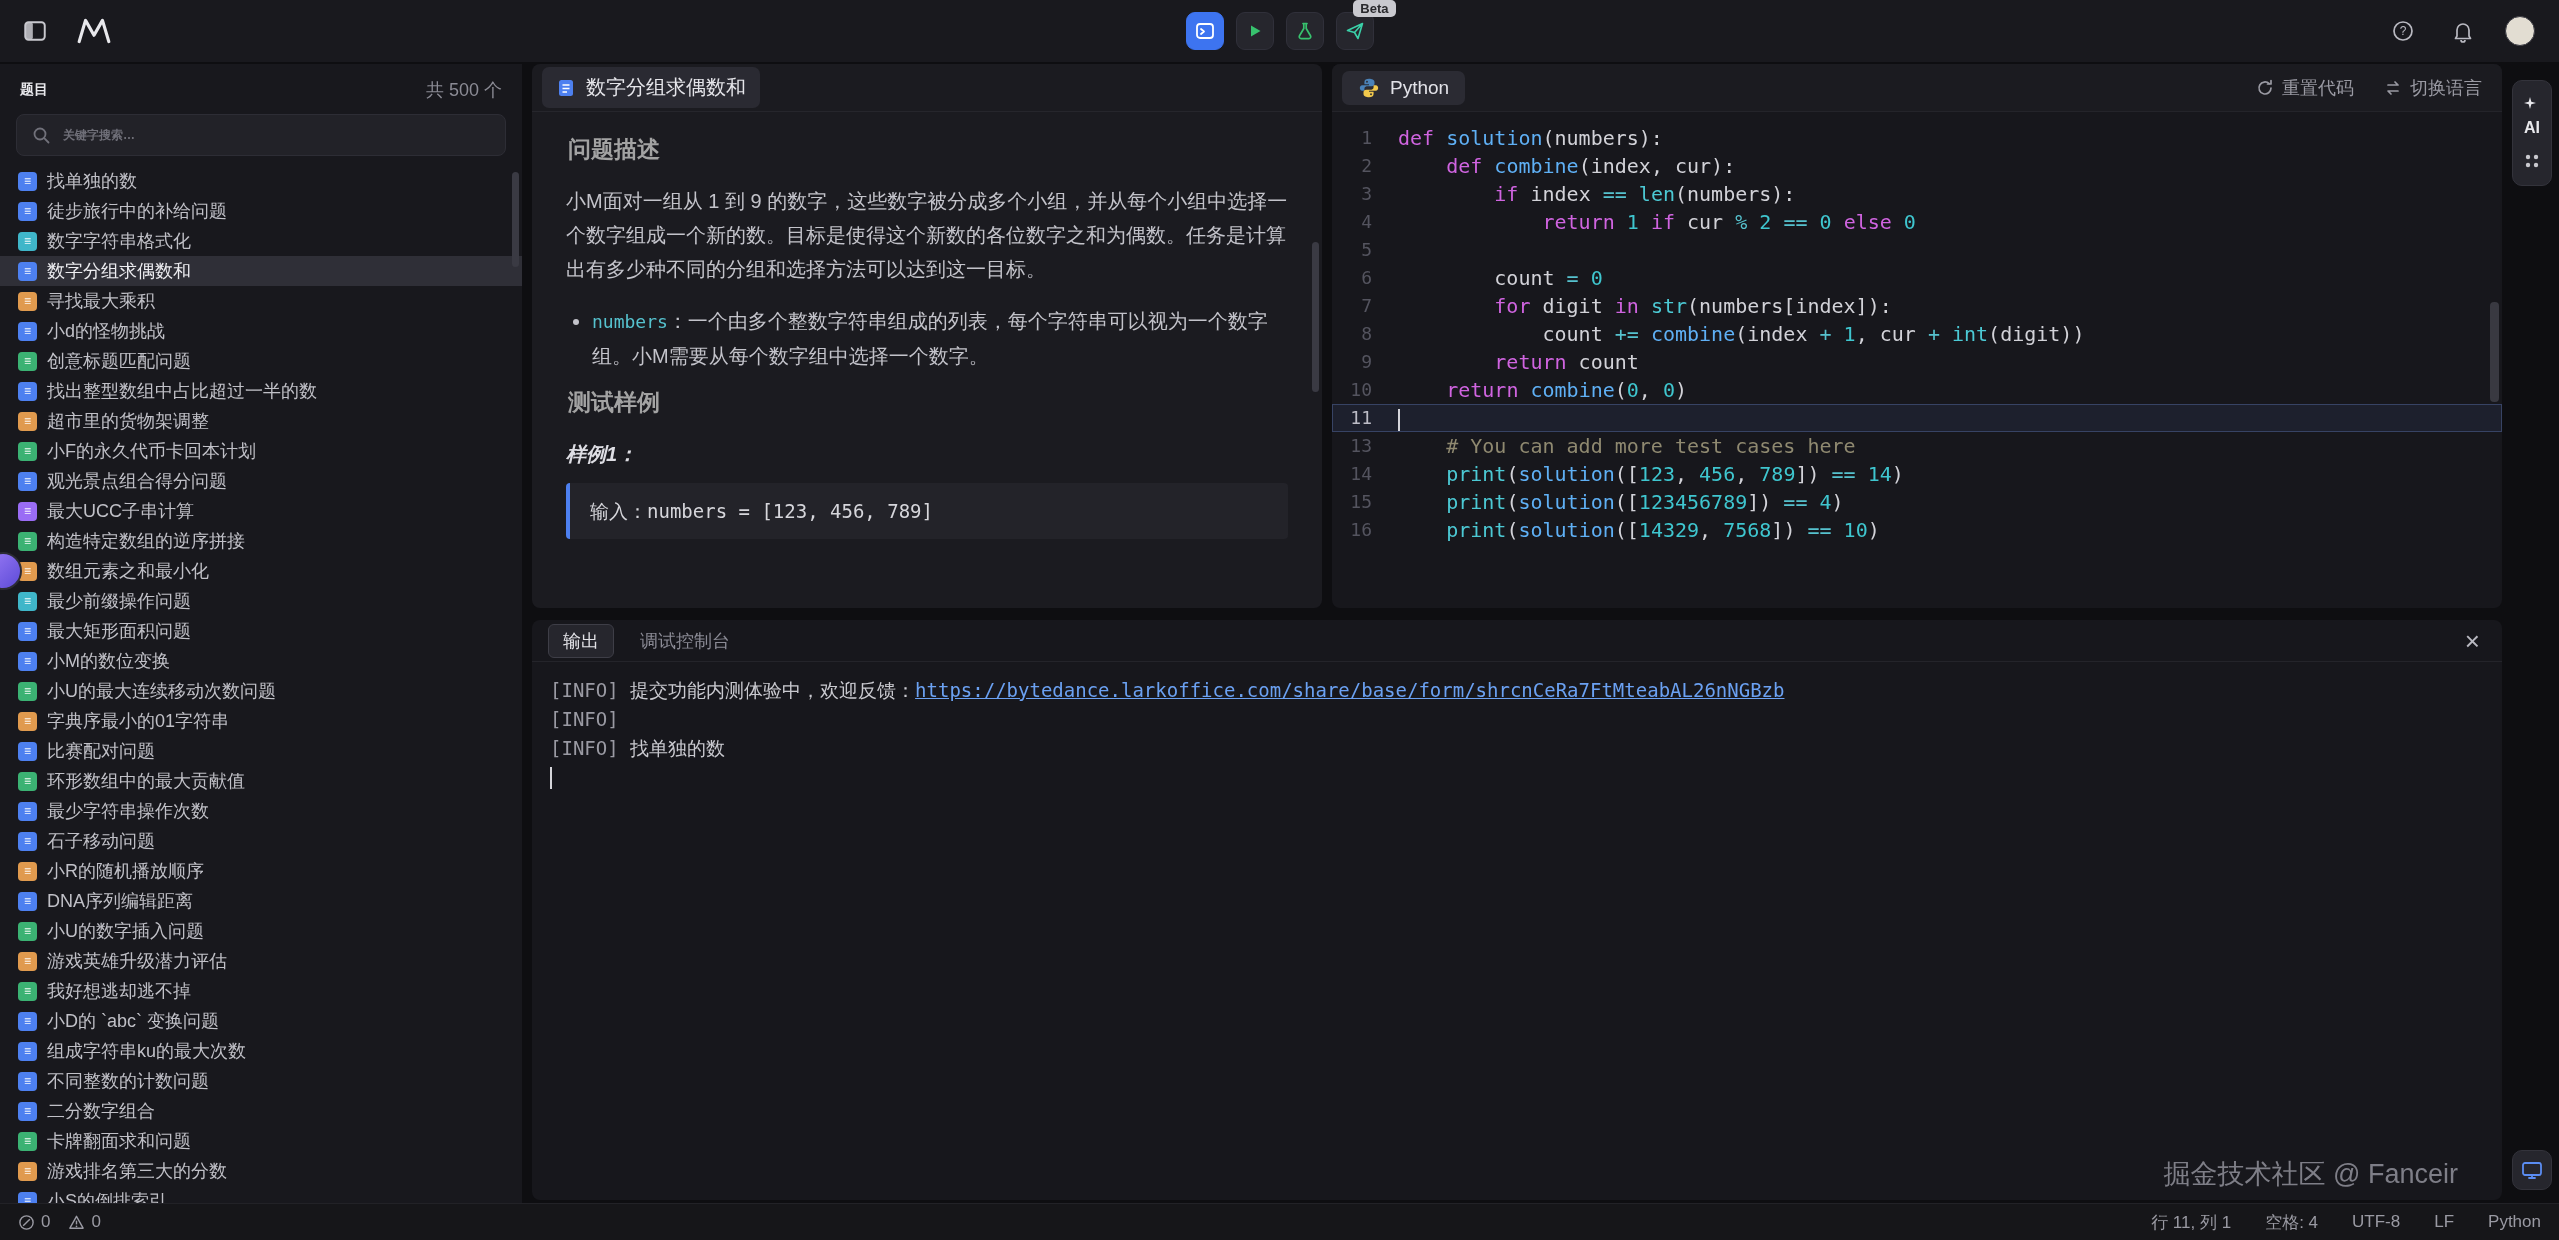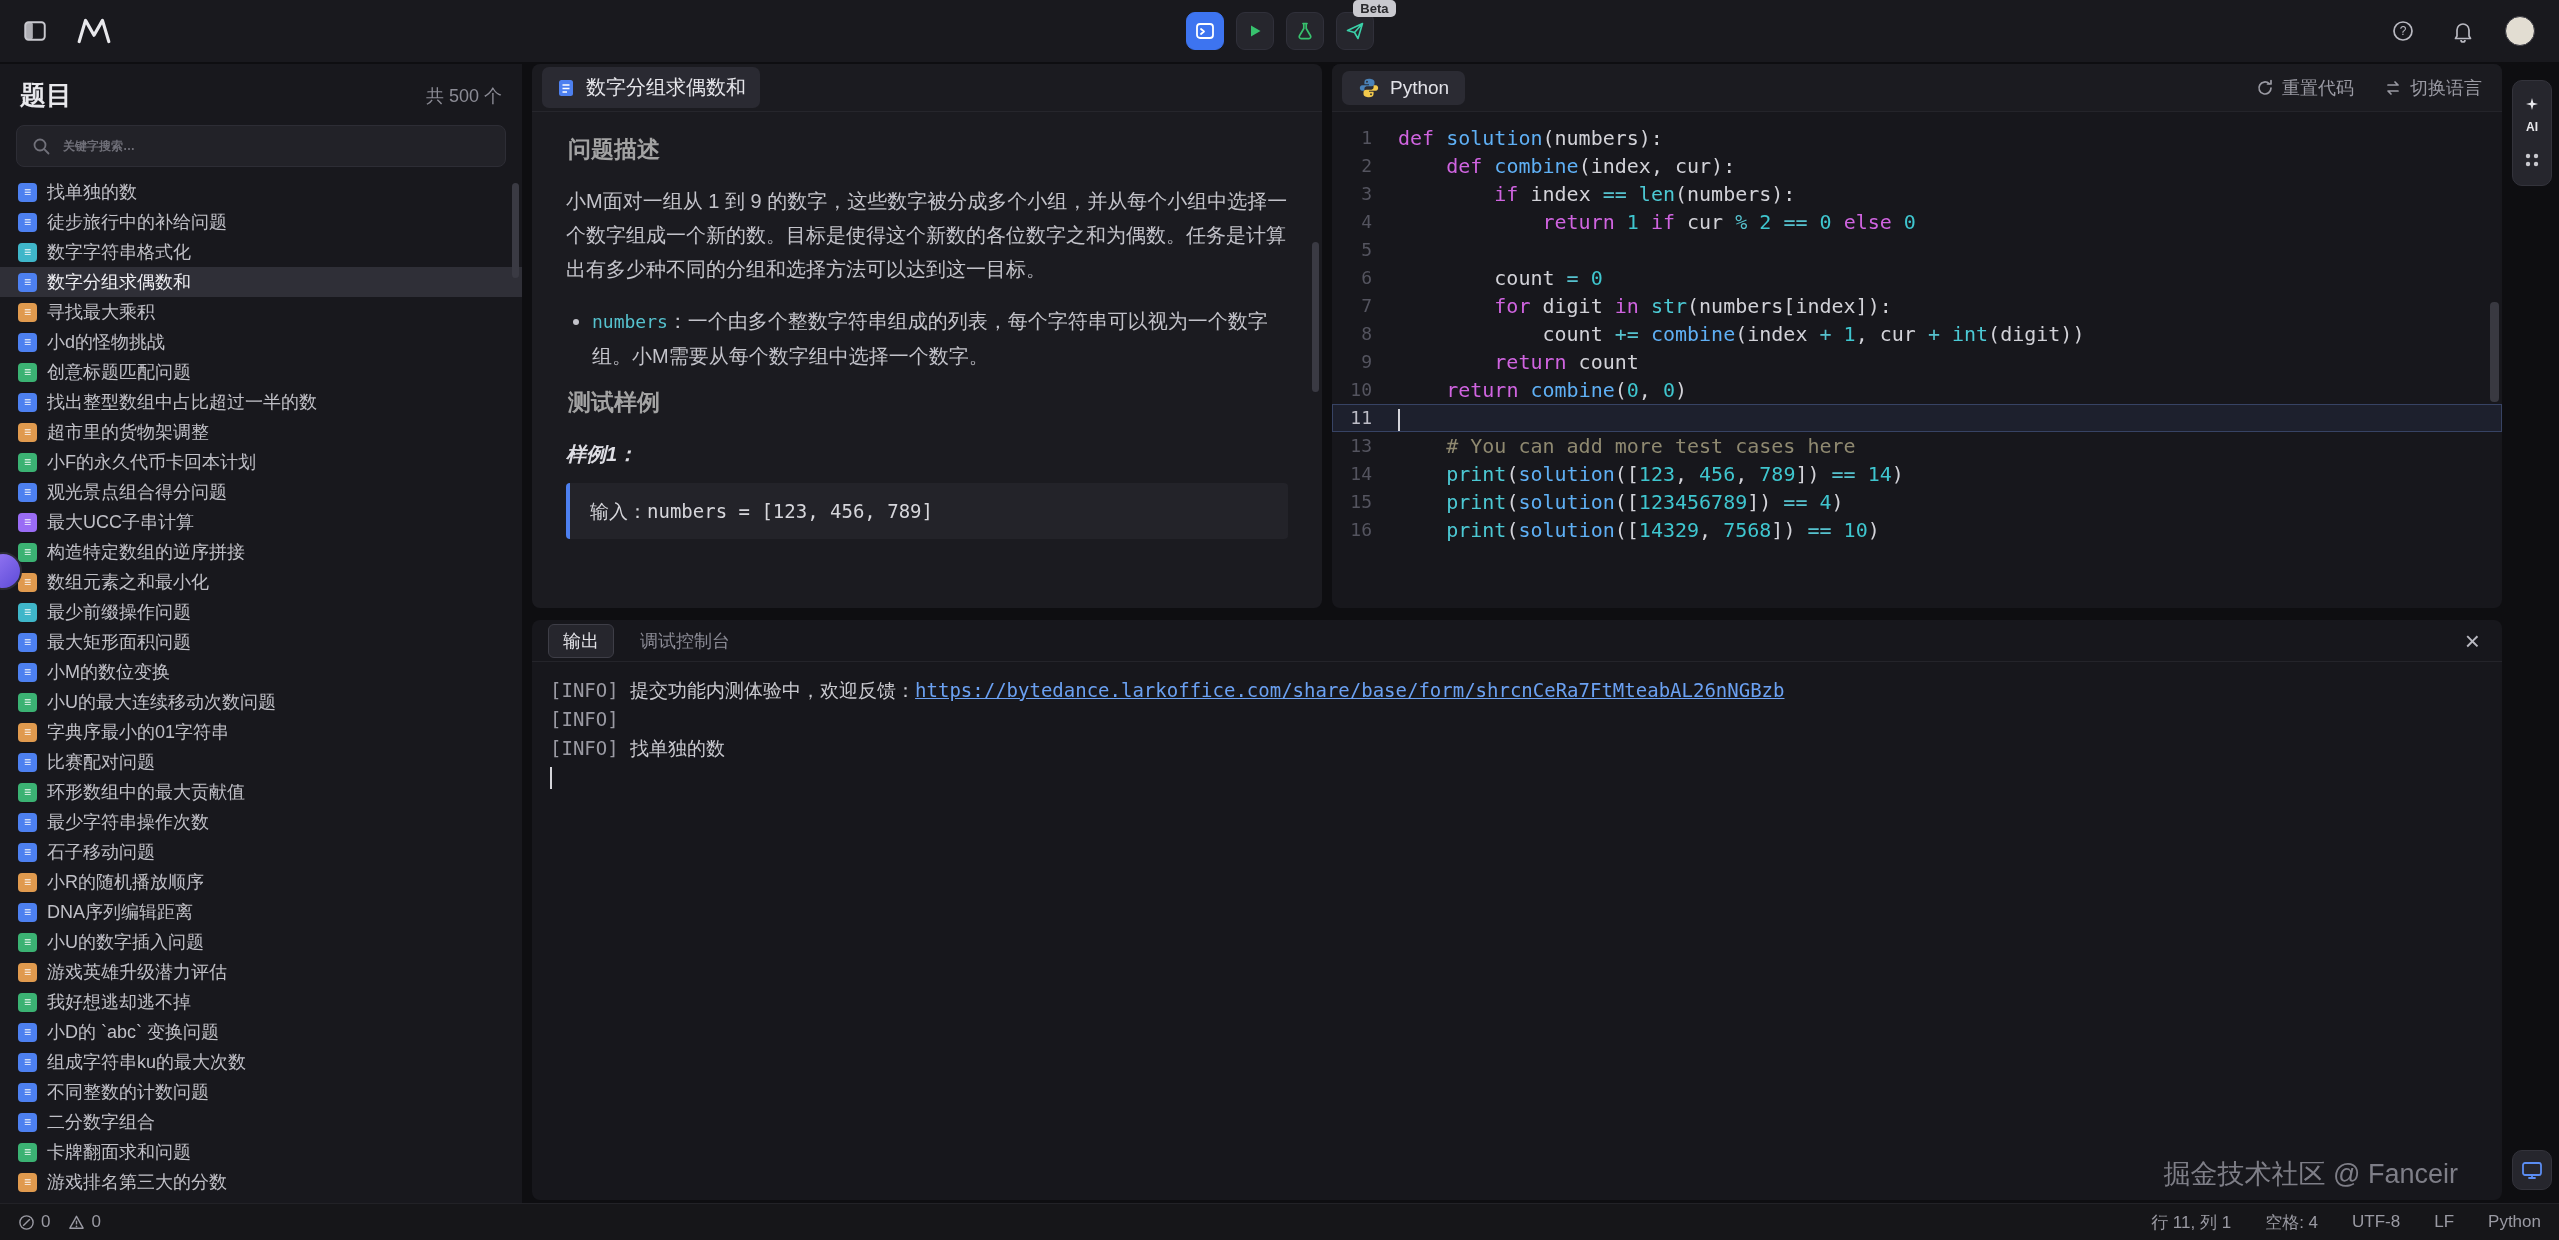--- a/index.html
+++ b/index.html
@@ -23,21 +23,21 @@
   .submit-wrap { position:relative; }
   .beta { position:absolute; top:-12px; right:-22px; background:#c9c9cf; color:#2a2a2e; font-size:13px;
     padding:1px 7px; border-radius:5px; font-weight:bold; }
   .tb-right { display:flex; align-items:center; gap:24px; padding-right:8px; }
   .avatar { width:30px; height:30px; border-radius:50%; background:#e2ddd2; border:1px solid #3a3a42; cursor:pointer; }
 
   
   .sidebar { position:absolute; left:0; top:64px; width:522px; height:1139px; background:#18181d;
     display:flex; flex-direction:column; overflow:hidden; }
   .sb-head { display:flex; justify-content:space-between; align-items:center; padding:14px 20px 6px; }
-  .sb-title { font-size:26px; font-weight:bold; color:#e8e8ec; }
+  .sb-title { font-size:14px; font-weight:bold; color:#e8e8ec; }
   .sb-count { font-size:18px; color:#8b8b95; }
   .search { margin:6px 16px 10px; height:42px; background:#222228; border:1px solid #2d2d35; border-radius:8px;
     display:flex; align-items:center; padding:0 14px; gap:10px; }
   .search input { flex:1; background:transparent; border:none; outline:none; color:#ef4444; font-size:12px;font-weight:bold; }
   .search input::placeholder { color:#6f6f78; }
   .sb-list { flex:1; overflow:hidden; position:relative; }
   .sb-item { height:30px; display:flex; align-items:center; gap:10px; padding:0 18px; cursor:pointer; }
   .sb-item.selected { background:#2f2f37; }
   .sb-ico { width:19px; height:19px; border-radius:4px; display:flex; align-items:center; justify-content:center;
     color:rgba(255,255,255,.92); font-size:12px; flex:none; line-height:1; }
@@ -94,22 +94,22 @@
   .obody { padding:14px 18px; font-family:"DejaVu Sans Mono","Liberation Mono",monospace; font-size:19px; line-height:29px; color:#c9c9cf; }
   .out-tag { color:#9a9aa3; }
   .out-link { color:#6ba1f2; text-decoration:underline; cursor:pointer; }
   .out-caret { width:2px; height:22px; background:#d5d5da; margin-top:4px; animation:blink 1s steps(1) infinite; }
   .watermark { position:absolute; right:44px; bottom:8px; font-size:27px; color:#7e7e87; }
 
   
   .ai-panel { position:absolute; left:2512px; top:80px; width:40px; height:106px; background:#26262d;
     border:1px solid #33333b; border-radius:10px; display:flex; flex-direction:column; align-items:center;
     justify-content:space-around; padding:8px 0; }
-  .ai-btn { background:none; border:none; color:#e8e8ec; font-size:12px; font-weight:bold; cursor:pointer;
-    display:flex; flex-direction:column; align-items:center; gap:10px; }
+  .ai-btn { background:none; border:none; color:#e8e8ec; font-size:16px; font-weight:bold; cursor:pointer;
+    display:flex; flex-direction:column; align-items:flex-start; gap:10px; }
   .monitor-btn { position:absolute; left:2512px; top:1150px; width:40px; height:40px; border-radius:10px;
     background:#26262d; border:1px solid #33333b; display:flex; align-items:center; justify-content:center; cursor:pointer; }
 
   
   .statusbar { position:absolute; left:0; bottom:0; width:100%; height:37px; background:#161619;
     border-top:1px solid #222227; display:flex; align-items:center; justify-content:space-between;
     padding:0 18px; font-size:17px; color:#9a9aa3; }
   .st-left { display:flex; gap:18px; align-items:center; }
   .st-group { display:flex; gap:6px; align-items:center; cursor:pointer; }
   .st-right { display:flex; gap:34px; align-items:center; }

